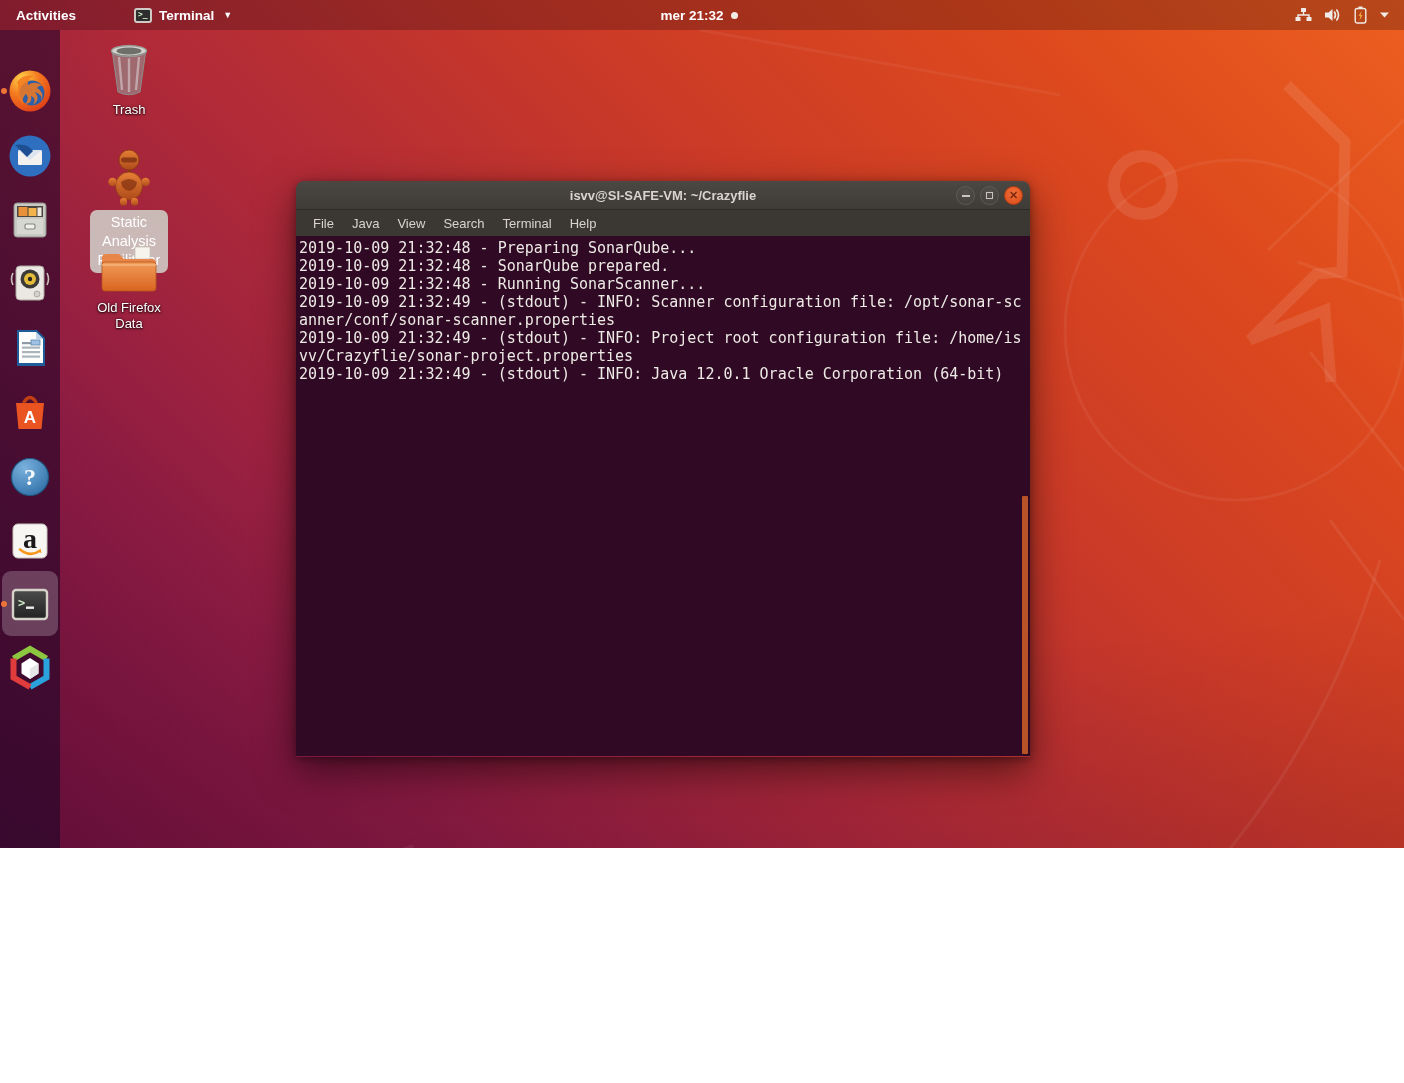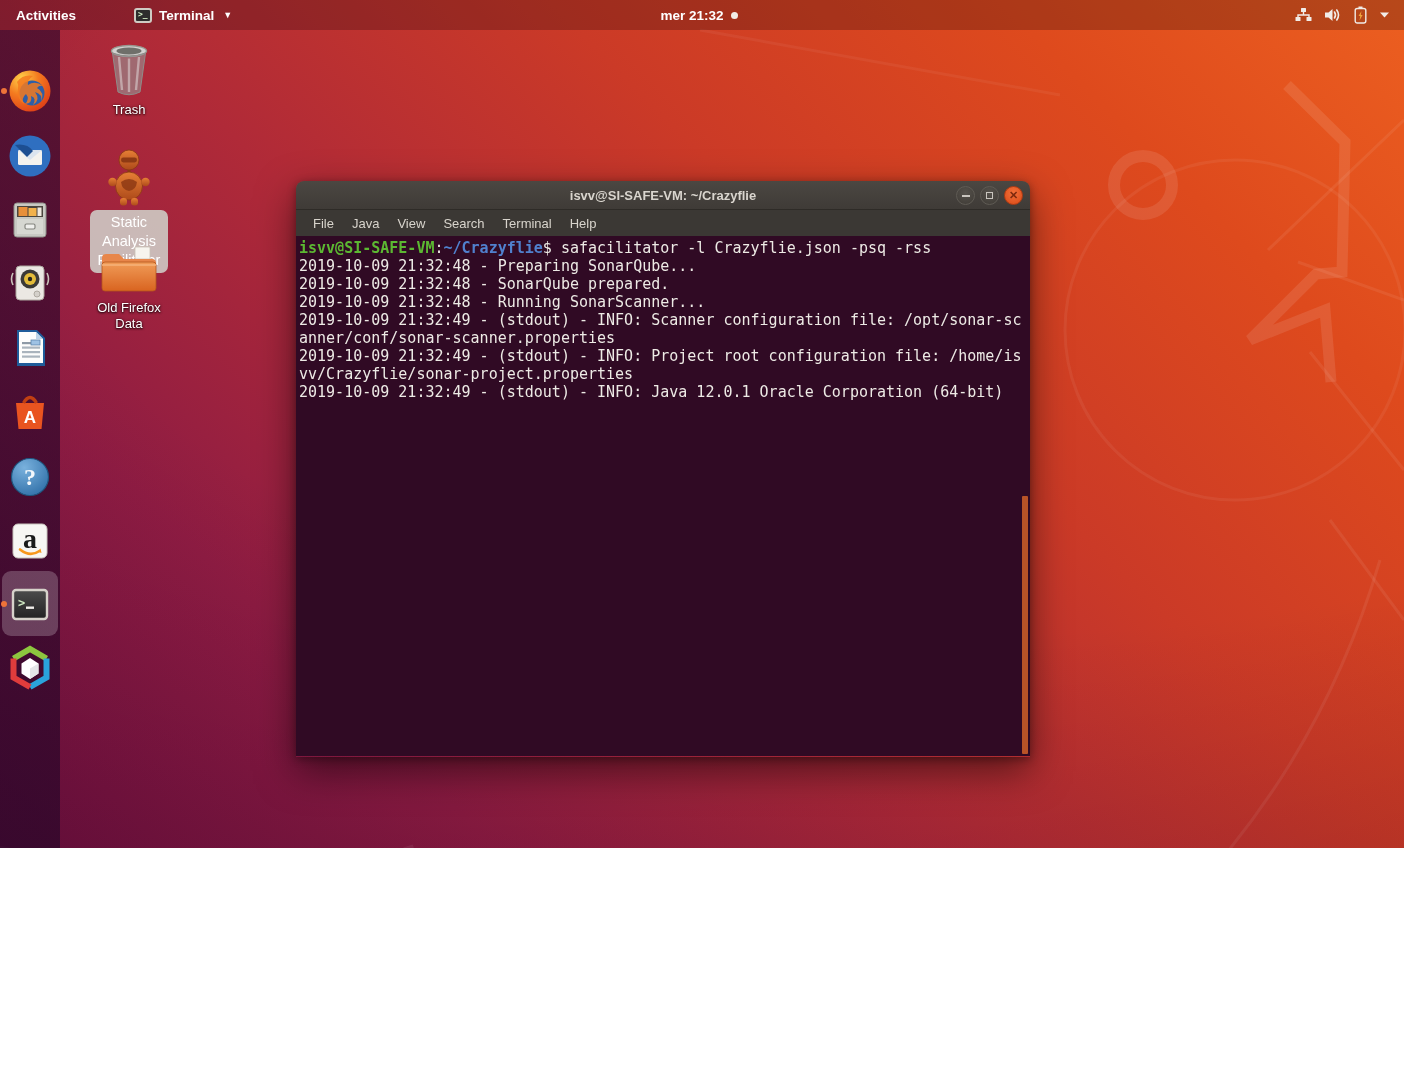--- a/index.html
+++ b/index.html
@@ -334,21 +334,20 @@
     </div>
     <div class="menubar">
       <span class="menu-item">File</span>
       <span class="menu-item">Java</span>
       <span class="menu-item">View</span>
       <span class="menu-item">Search</span>
       <span class="menu-item">Terminal</span>
       <span class="menu-item">Help</span>
     </div>
     <div class="term-body">
-      <div class="trow"><span class="p-user">isvv@SI-SAFE-VM</span><span>:</span><span class="p-path">~/Crazyflie</span><span>$</span><span> safacilitator -l Crazyflie.json -psq -rss</span></div>
       <div class="trow">2019-10-09 21:32:48 - Preparing SonarQube...</div>
       <div class="trow">2019-10-09 21:32:48 - SonarQube prepared.</div>
       <div class="trow">2019-10-09 21:32:48 - Running SonarScanner...</div>
       <div class="trow">2019-10-09 21:32:49 - (stdout) - INFO: Scanner configuration file: /opt/sonar-sc</div>
       <div class="trow">anner/conf/sonar-scanner.properties</div>
       <div class="trow">2019-10-09 21:32:49 - (stdout) - INFO: Project root configuration file: /home/is</div>
       <div class="trow">vv/Crazyflie/sonar-project.properties</div>
       <div class="trow">2019-10-09 21:32:49 - (stdout) - INFO: Java 12.0.1 Oracle Corporation (64-bit)</div>
       <div class="scroll-thumb"></div>
     </div>

